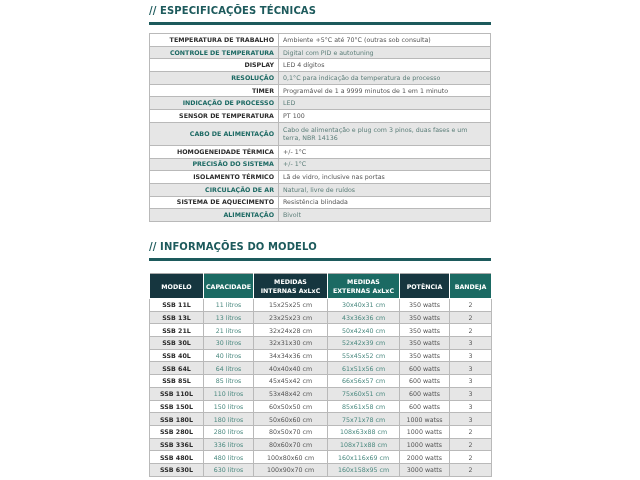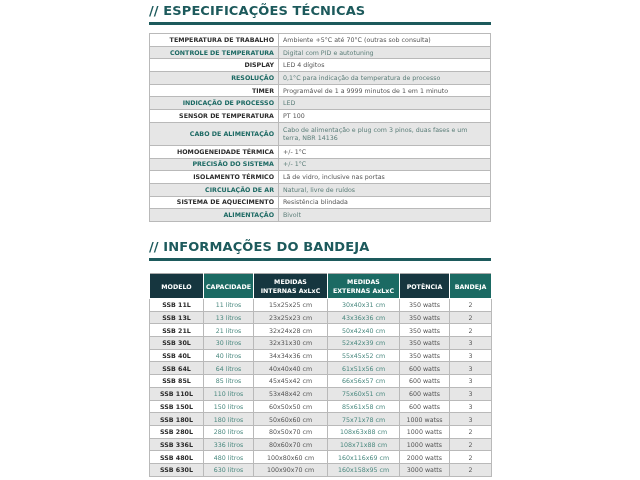--- a/index.html
+++ b/index.html
@@ -1,19 +1,19 @@
 <!DOCTYPE html>
 <html><head>
 <meta charset="utf-8">
 <style>
   html, body { margin:0; padding:0; background:#ffffff; }
   body { width:640px; height:480px; overflow:hidden; position:relative;
          font-family:"DejaVu Sans", sans-serif; color:#444; }
   .wrap { position:absolute; left:149px; width:342px; }
-  .section-title { font-size:13px; font-weight:bold; color:#1d5a5c; letter-spacing:0.1px;
+  .section-title { font-size:10px; font-weight:bold; color:#1d5a5c; letter-spacing:0.1px;
                    margin:0; padding:0; height:14px; line-height:14px; }
   .rule { height:3px; background:#1d5a5c; margin-top:4px; }
   #specs { top:4px; }
   #model { top:240px; }
 
   table { border-collapse:collapse; width:342px; table-layout:fixed; }
   .spec-table { margin-top:8px; border:1px solid #a9a9a9; }
   .spec-table td { border:1px solid #b9b9b9; font-size:6.3px; height:11.7px; padding:0 4px; line-height:8px; }
   .spec-table td.k { text-align:right; font-weight:bold; width:120px; color:#2d2d2d; }
   .spec-table td.v { color:#555; }
@@ -94,21 +94,21 @@
         </tr>
         <tr class="alt">
           <td class="k">ALIMENTAÇÃO</td>
           <td class="v">Bivolt</td>
         </tr>
       </tbody>
   </table>
 </div>
 
 <div class="wrap" id="model">
-  <h2 class="section-title">// INFORMAÇÕES DO BANDEJA</h2>
+  <h2 class="section-title">// INFORMAÇÕES DO MODELO</h2>
   <div class="rule"></div>
   <table class="model-table">
     <colgroup>
       <col style="width:54px">
         <col style="width:50px">
         <col style="width:74px">
       <col style="width:72px">
         <col style="width:50px">
         <col style="width:42px">
     </colgroup>

